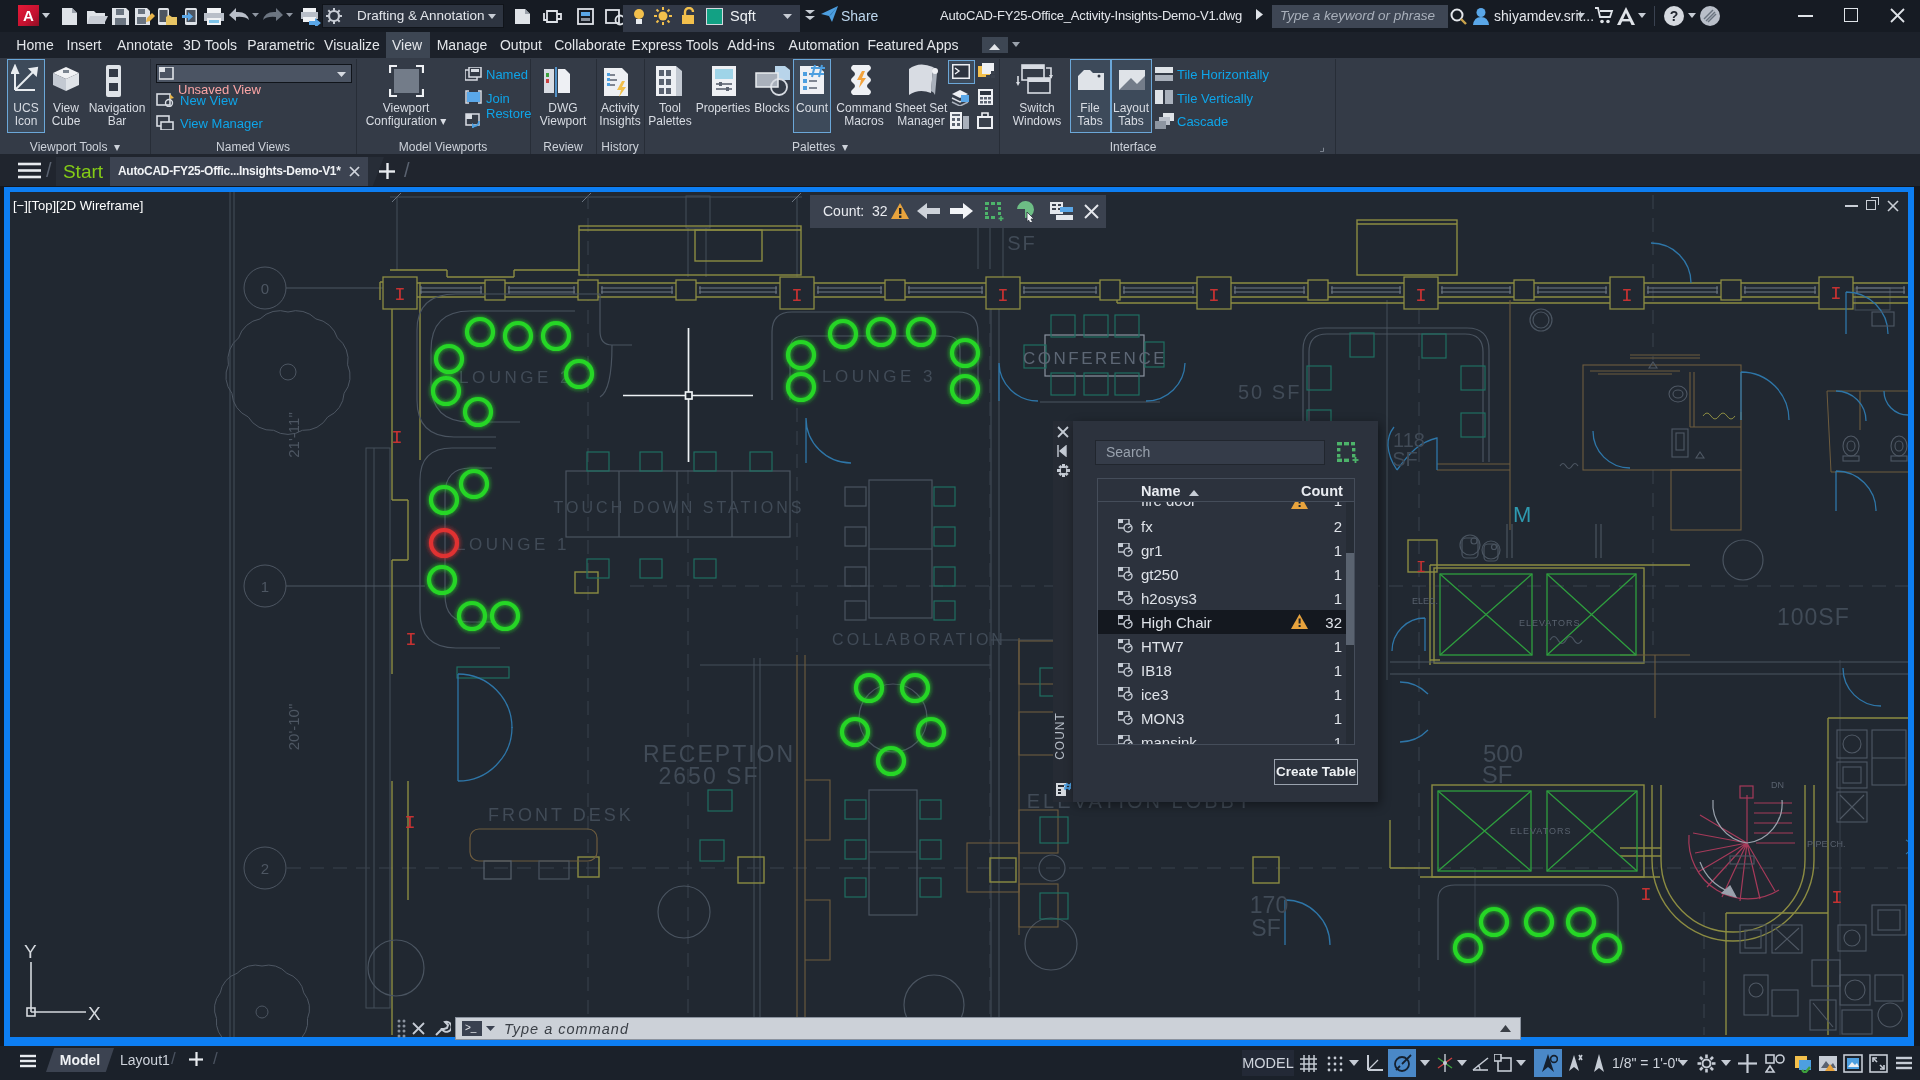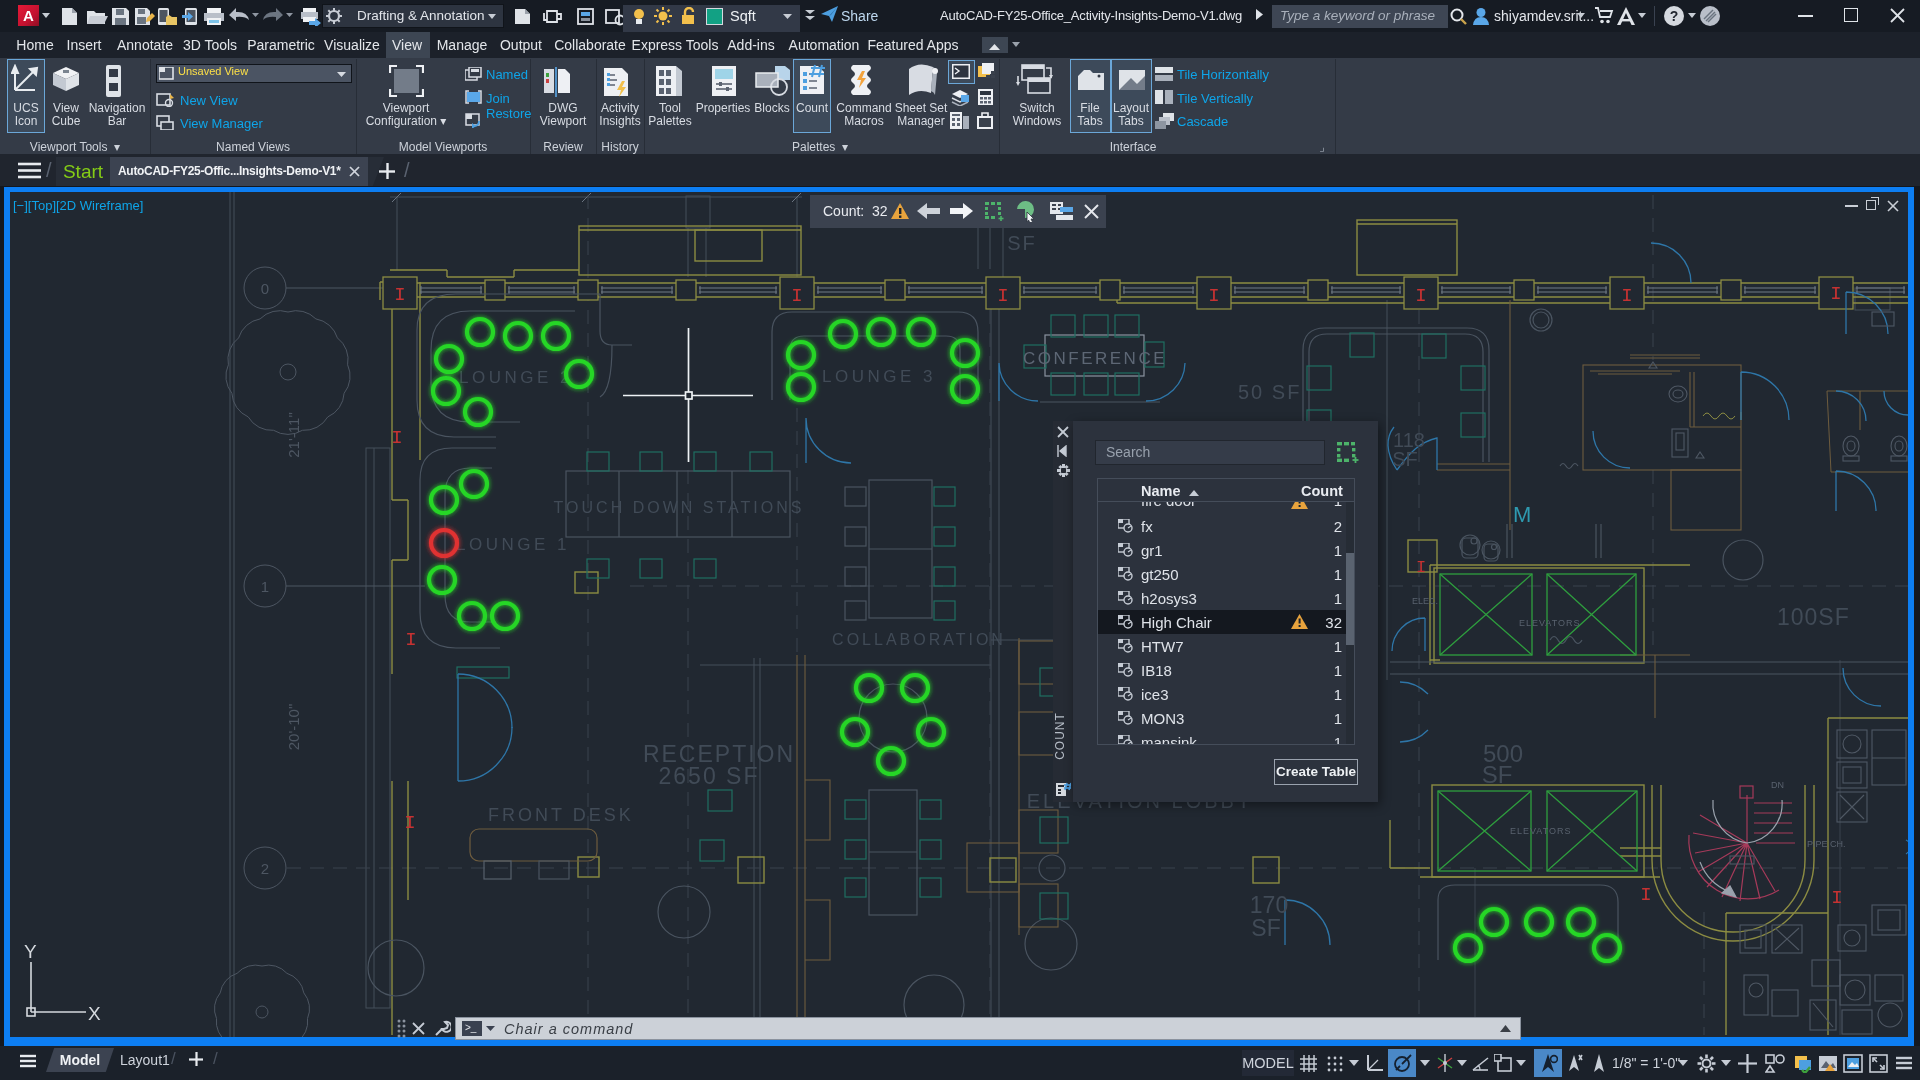--- a/index.html
+++ b/index.html
@@ -294,21 +294,21 @@
         <rect x="4" y="19" width="9" height="8" fill="#333a46"></rect>
       </svg>
     <div class="rlabel" style="left:117px;top:44px">Navigation
 Bar</div>
 
     <div style="position:absolute;left:156px;top:6px;width:196px;height:19px;background:#4b5463;border:1px solid #10141a">
       <svg style="position:absolute;left:2px;top:2px" width="15" height="13">
           <rect x="0" y="0" width="14" height="12" fill="none" stroke="#dfe3e8" stroke-width="1.6"></rect>
           <rect x="0" y="0" width="6" height="5" fill="#dfe3e8"></rect>
         </svg>
-      <span style="position:absolute;left:21px;top:0;font-size:11px;color:#fde047">Unsaved View</span>
+      <span style="position:absolute;left:21px;top:17px;font-size:13px;color:#fca5a5">Unsaved View</span>
       <svg style="position:absolute;right:4px;top:7px" width="10" height="6">
           <path d="M0 0 L9 0 L4.5 5 Z" fill="#d7dbe2"></path>
         </svg>
     </div>
     <svg style="position:absolute;left:156px;top:34px" width="19" height="15">
         <rect x="1" y="2" width="13" height="11" fill="none" stroke="#d8dce3" stroke-width="1.6"></rect>
         <path d="M14 2 l4 4 -4 1 z" fill="#e8b54a"></path>
         <circle cx="13" cy="11" r="3.5" fill="none" stroke="#d8dce3" stroke-width="1.4"></circle>
       </svg>
     <div class="rtext" style="left:180px;top:92px;top:35px">New View</div>
@@ -1106,21 +1106,21 @@
       <line x1="31" y1="962" x2="31" y2="1012"></line>
       <line x1="31" y1="1012" x2="86" y2="1012"></line>
       <rect x="27" y="1008" width="8" height="8"></rect>
     </g>
     <g fill="#d5d9de" font-size="19" font-family="Liberation Sans">
       <text x="24" y="958">Y</text>
       <text x="88" y="1020">X</text>
     </g>
   </svg>
 
-  <div style="position:absolute;left:13px;top:198px;color:#0ea5e9;font-size:13px">[−][Top][2D Wireframe]</div>
+  <div style="position:absolute;left:13px;top:198px;color:#ffffff;font-size:13px">[−][Top][2D Wireframe]</div>
   <div style="position:absolute;left:1845px;top:205px;width:13px;height:2px;background:#c9ced6"></div>
   <div style="position:absolute;left:1866px;top:200px;width:10px;height:10px;border:1.5px solid #c9ced6"></div>
   <div style="position:absolute;left:1871px;top:197px;width:8px;height:8px;border-top:1.5px solid #c9ced6;border-right:1.5px solid #c9ced6"></div>
   <svg style="position:absolute;left:1887px;top:200px" width="12" height="12">
       <g stroke="#c9ced6" stroke-width="1.6">
         <line x1="1" y1="1" x2="11" y2="11"></line>
         <line x1="11" y1="1" x2="1" y2="11"></line>
       </g>
     </svg>
 
@@ -1390,21 +1390,21 @@
   <svg style="position:absolute;left:434px;top:1020px" width="17" height="17">
       <path d="M2 15 L8 9 M8 9 a5 5 0 1 0 3 -7 l3 3 -1 3 -3 1 z" stroke="#c6ccd5" stroke-width="2" fill="none"></path>
     </svg>
   <div style="position:absolute;left:455px;top:1017px;width:1066px;height:23px;background:#ccd1d8;border:1px solid #8a929e">
     <div style="position:absolute;left:6px;top:3px;width:20px;height:15px;background:#3a4150">
         <span style="color:#e4e7ec;font-size:10px;position:absolute;left:3px;top:1px">&gt;_</span>
       </div>
     <svg style="position:absolute;left:30px;top:8px" width="10" height="6">
         <path d="M0 0 L9 0 L4.5 5 Z" fill="#3a4150"></path>
       </svg>
-    <span style="position:absolute;left:48px;top:3px;color:#3a3f46;font-size:14.5px;font-style:italic;letter-spacing:1px">Chair a command</span>
+    <span style="position:absolute;left:48px;top:3px;color:#3a3f46;font-size:14.5px;font-style:italic;letter-spacing:1px">Type a command</span>
     <svg style="position:absolute;right:8px;top:7px" width="12" height="8">
         <path d="M0 7 L11 7 L5.5 0 Z" fill="#3a3f46"></path>
       </svg>
   </div>
 
   <div style="position:absolute;left:0px;top:1046px;width:700px;height:34px;background:#1b212a;z-index:2">
     <svg style="position:absolute;left:20px;top:8px" width="17" height="14">
         <g stroke="#e8ebef" stroke-width="2.4">
           <line x1="0" y1="2" x2="16" y2="2"></line>
           <line x1="0" y1="7" x2="16" y2="7"></line>

